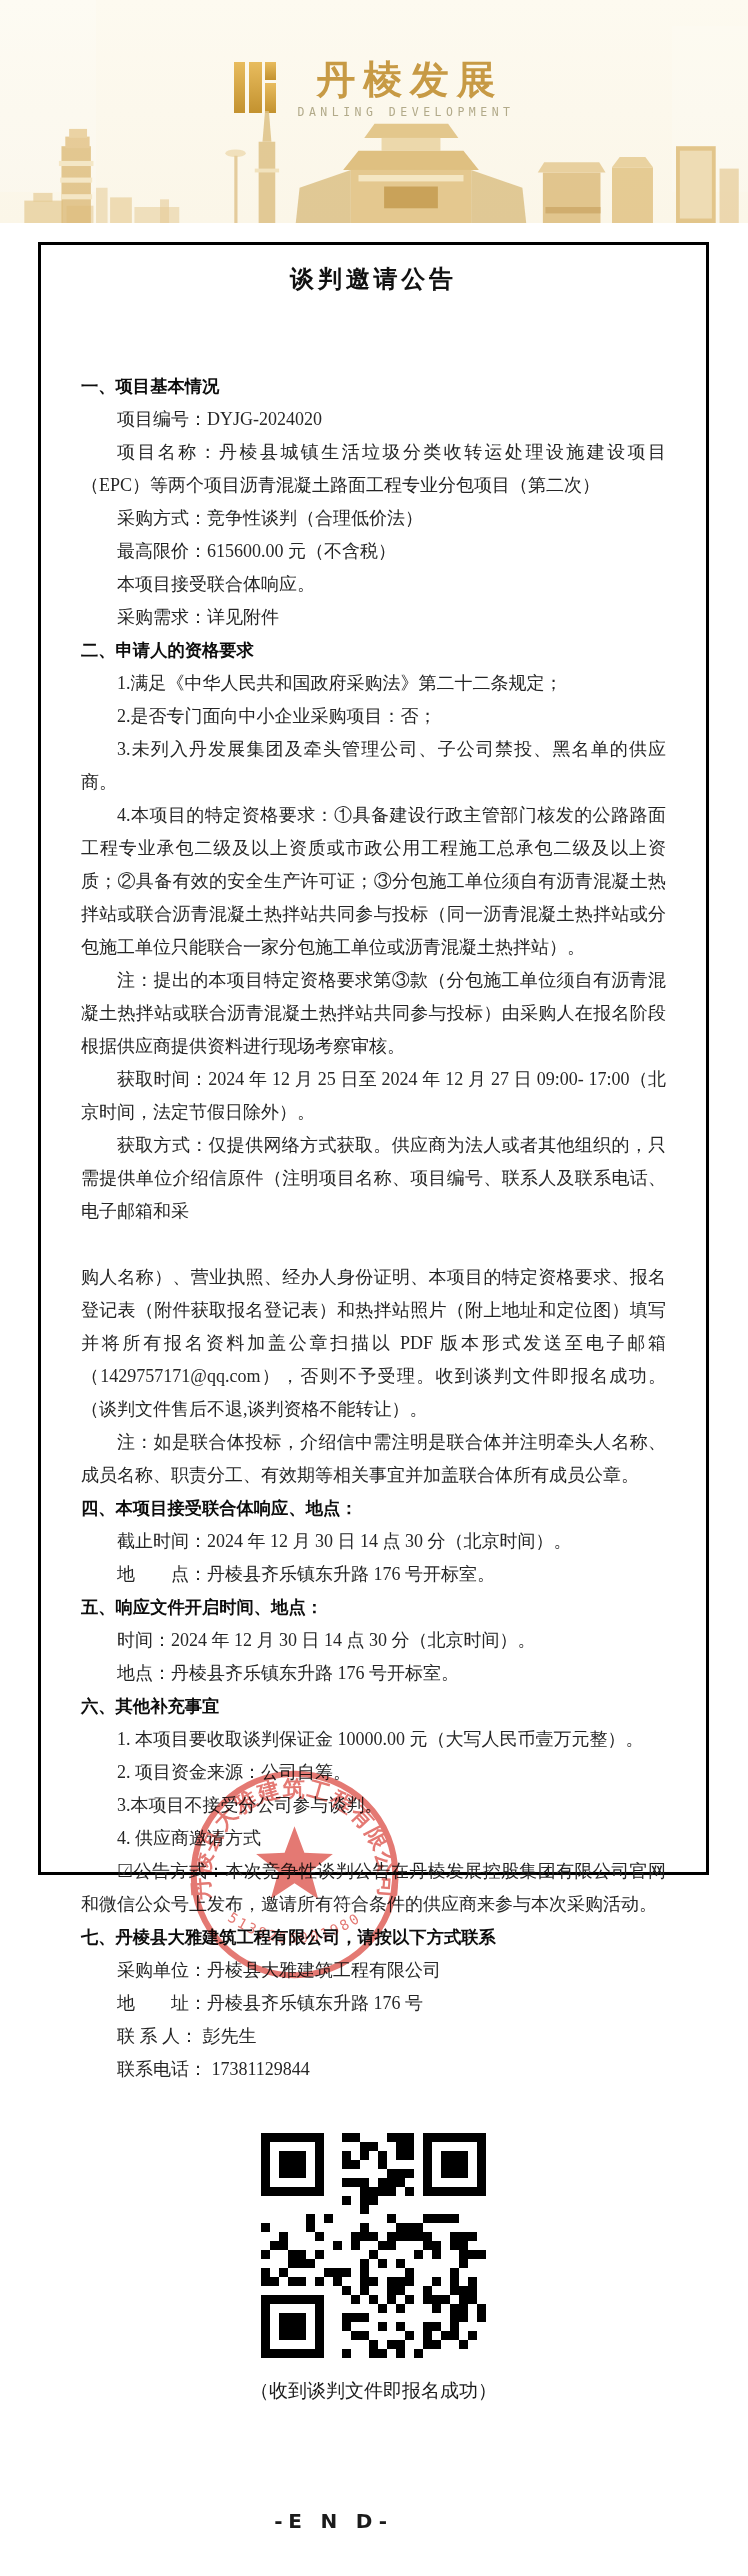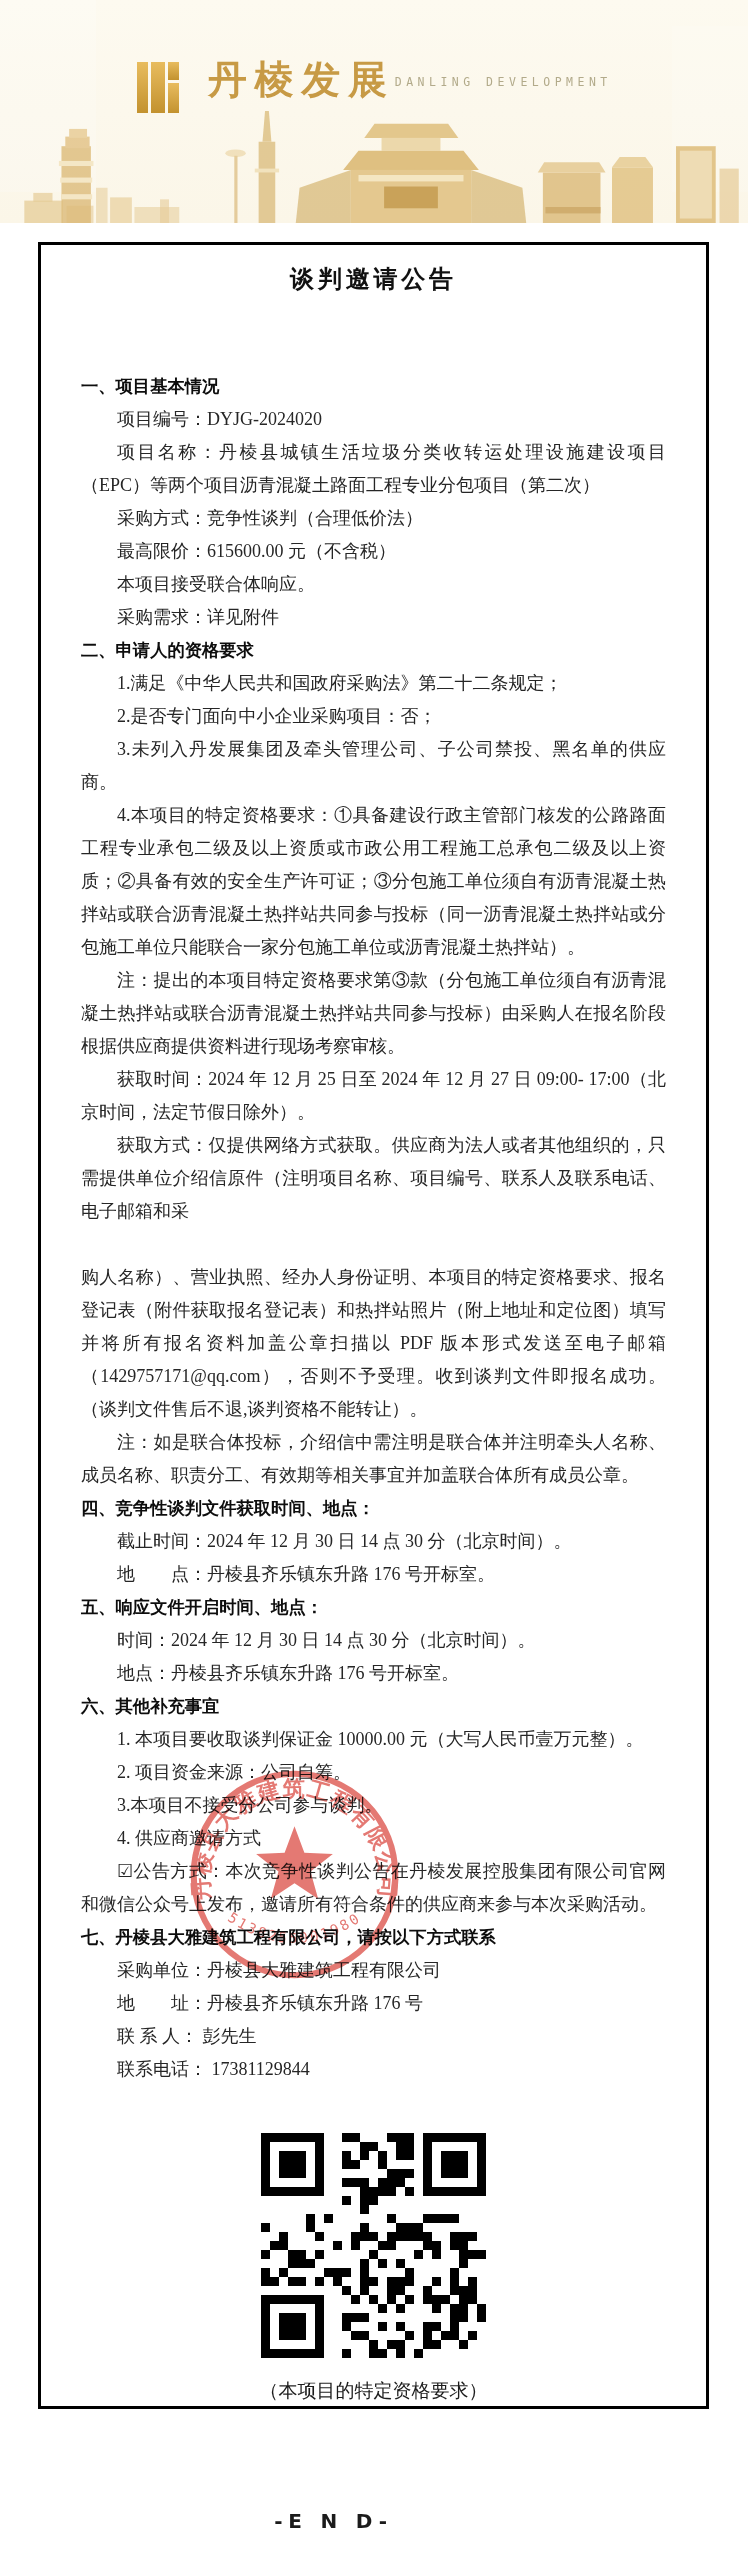--- a/index.html
+++ b/index.html
@@ -7,28 +7,28 @@
         font-family:"Liberation Serif","DejaVu Serif",serif;}
 
   
   .header{position:absolute;left:0;top:0;width:749px;height:223px;
           background:linear-gradient(#fdfaf0,#fbf6e8);}
   .header .wash{position:absolute;background:rgba(255,255,255,.55);}
   .brand{position:absolute;left:0;top:59px;width:749px;display:flex;justify-content:center;align-items:flex-start;gap:22px;}
   .logo-mark{width:41px;height:51px;display:grid;grid-template-columns:11px 13.4px 11px;grid-template-rows:18px 30px;gap:3.2px;margin-top:2.6px;}
   .logo-mark span{background:linear-gradient(#e8bc5e,#c3922f);display:block;}
   .logo-mark .tall{grid-row:1/3;}
-  .brand-text{display:flex;flex-direction:row;align-items:center;}
+  .brand-text{display:flex;flex-direction:column;align-items:center;}
   .brand-cn{font-size:39px;font-weight:bold;letter-spacing:7.7px;color:#c79a45;line-height:41px;
             font-family:"Liberation Serif","DejaVu Serif",serif;text-indent:7.7px;}
   .brand-en{margin-top:5px;font-size:11.5px;letter-spacing:4.5px;color:#b2aa8a;font-family:"DejaVu Sans Mono","Liberation Sans",monospace;}
   .skyline{position:absolute;left:0;bottom:0;width:749px;height:112px;}
 
   
-  .doc-box{position:absolute;left:38px;top:242px;width:671px;height:2167px;border:3.8px solid #000;
+  .doc-box{position:absolute;left:38px;top:242px;width:671px;height:1633px;border:3.8px solid #000;
            box-sizing:border-box;background:#ffffff;padding:16px 40px 0 40px;}
   .doc-title{margin:0 0 73px 0;text-align:center;font-size:24px;font-weight:bold;color:#111;
              letter-spacing:3.8px;line-height:36px;font-family:"Liberation Serif","DejaVu Serif",serif;}
   .para{margin:0;font-size:18px;line-height:33px;color:#262626;text-align:justify;
         font-family:"Liberation Serif","DejaVu Serif",serif;}
   .para.head{font-weight:bold;color:#0d0d0d;font-family:"Liberation Sans","DejaVu Sans",sans-serif;font-size:17.3px;}
   .para.indent{text-indent:2em;}
   .para.gap{margin-top:33px;}
 
   
@@ -136,21 +136,21 @@
         <p class="para head">二、申请人的资格要求</p>
         <p class="para indent">1.满足《中华人民共和国政府采购法》第二十二条规定；</p>
         <p class="para indent">2.是否专门面向中小企业采购项目：否；</p>
         <p class="para indent">3.未列入丹发展集团及牵头管理公司、子公司禁投、黑名单的供应商。</p>
         <p class="para indent">4.本项目的特定资格要求：①具备建设行政主管部门核发的公路路面工程专业承包二级及以上资质或市政公用工程施工总承包二级及以上资质；②具备有效的安全生产许可证；③分包施工单位须自有沥青混凝土热拌站或联合沥青混凝土热拌站共同参与投标（同一沥青混凝土热拌站或分包施工单位只能联合一家分包施工单位或沥青混凝土热拌站）。</p>
         <p class="para indent">注：提出的本项目特定资格要求第③款（分包施工单位须自有沥青混凝土热拌站或联合沥青混凝土热拌站共同参与投标）由采购人在报名阶段根据供应商提供资料进行现场考察审核。</p>
         <p class="para indent">获取时间：2024 年 12 月 25 日至 2024 年 12 月 27 日 09:00- 17:00（北京时间，法定节假日除外）。</p>
         <p class="para indent">获取方式：仅提供网络方式获取。供应商为法人或者其他组织的，只需提供单位介绍信原件（注明项目名称、项目编号、联系人及联系电话、电子邮箱和采</p>
         <p class="para cont gap">购人名称）、营业执照、经办人身份证明、本项目的特定资格要求、报名登记表（附件获取报名登记表）和热拌站照片（附上地址和定位图）填写并将所有报名资料加盖公章扫描以 PDF 版本形式发送至电子邮箱（1429757171@qq.com），否则不予受理。收到谈判文件即报名成功。（谈判文件售后不退,谈判资格不能转让）。</p>
         <p class="para indent">注：如是联合体投标，介绍信中需注明是联合体并注明牵头人名称、成员名称、职责分工、有效期等相关事宜并加盖联合体所有成员公章。</p>
-        <p class="para head">四、竞争性谈判文件获取时间、地点：</p>
+        <p class="para head">四、本项目接受联合体响应、地点：</p>
         <p class="para indent">截止时间：2024 年 12 月 30 日 14 点 30 分（北京时间）。</p>
         <p class="para indent">地　　点：丹棱县齐乐镇东升路 176 号开标室。</p>
         <p class="para head">五、响应文件开启时间、地点：</p>
         <p class="para indent">时间：2024 年 12 月 30 日 14 点 30 分（北京时间）。</p>
         <p class="para indent">地点：丹棱县齐乐镇东升路 176 号开标室。</p>
         <p class="para head">六、其他补充事宜</p>
         <p class="para indent">1. 本项目要收取谈判保证金 10000.00 元（大写人民币壹万元整）。</p>
         <p class="para indent">2. 项目资金来源：公司自筹。</p>
         <p class="para indent">3.本项目不接受分公司参与谈判。</p>
         <p class="para indent">4. 供应商邀请方式</p>
@@ -334,21 +334,21 @@
             <rect x="28" y="28" width="42" height="42"></rect>
             <rect x="252" y="0" width="98" height="98"></rect>
             <rect fill="#fff" x="266" y="14" width="70" height="70"></rect>
             <rect x="280" y="28" width="42" height="42"></rect>
             <rect x="0" y="252" width="98" height="98"></rect>
             <rect fill="#fff" x="14" y="266" width="70" height="70"></rect>
             <rect x="28" y="280" width="42" height="42"></rect>
           </g>
         </svg>
     </div>
-    <div class="qr-caption">（本项目的特定资格要求）</div>
+    <div class="qr-caption">（收到谈判文件即报名成功）</div>
   </div>
 
   <svg class="seal" viewBox="0 0 320 320">
     <circle cx="160" cy="160" r="150" fill="none" stroke="#dd5750" stroke-width="9"></circle>
     <polygon fill="#dd5750" points="160,88 174.7,127.8 217.1,129.5 183.8,155.7 195.3,196.5 160,173 124.7,196.5 136.2,155.7 102.9,129.5 145.3,127.8"></polygon>
     <defs>
       <path id="seal-arc-top" d="M 40,215 A 128,128 0 1 1 280,215" fill="none"></path>
       <path id="seal-arc-bottom" d="M 66,232 Q 160,292 254,232" fill="none"></path>
     </defs>
     <text font-size="33" fill="#dd5750" font-weight="bold" letter-spacing="2" font-family="Liberation Serif, DejaVu Serif, serif">

